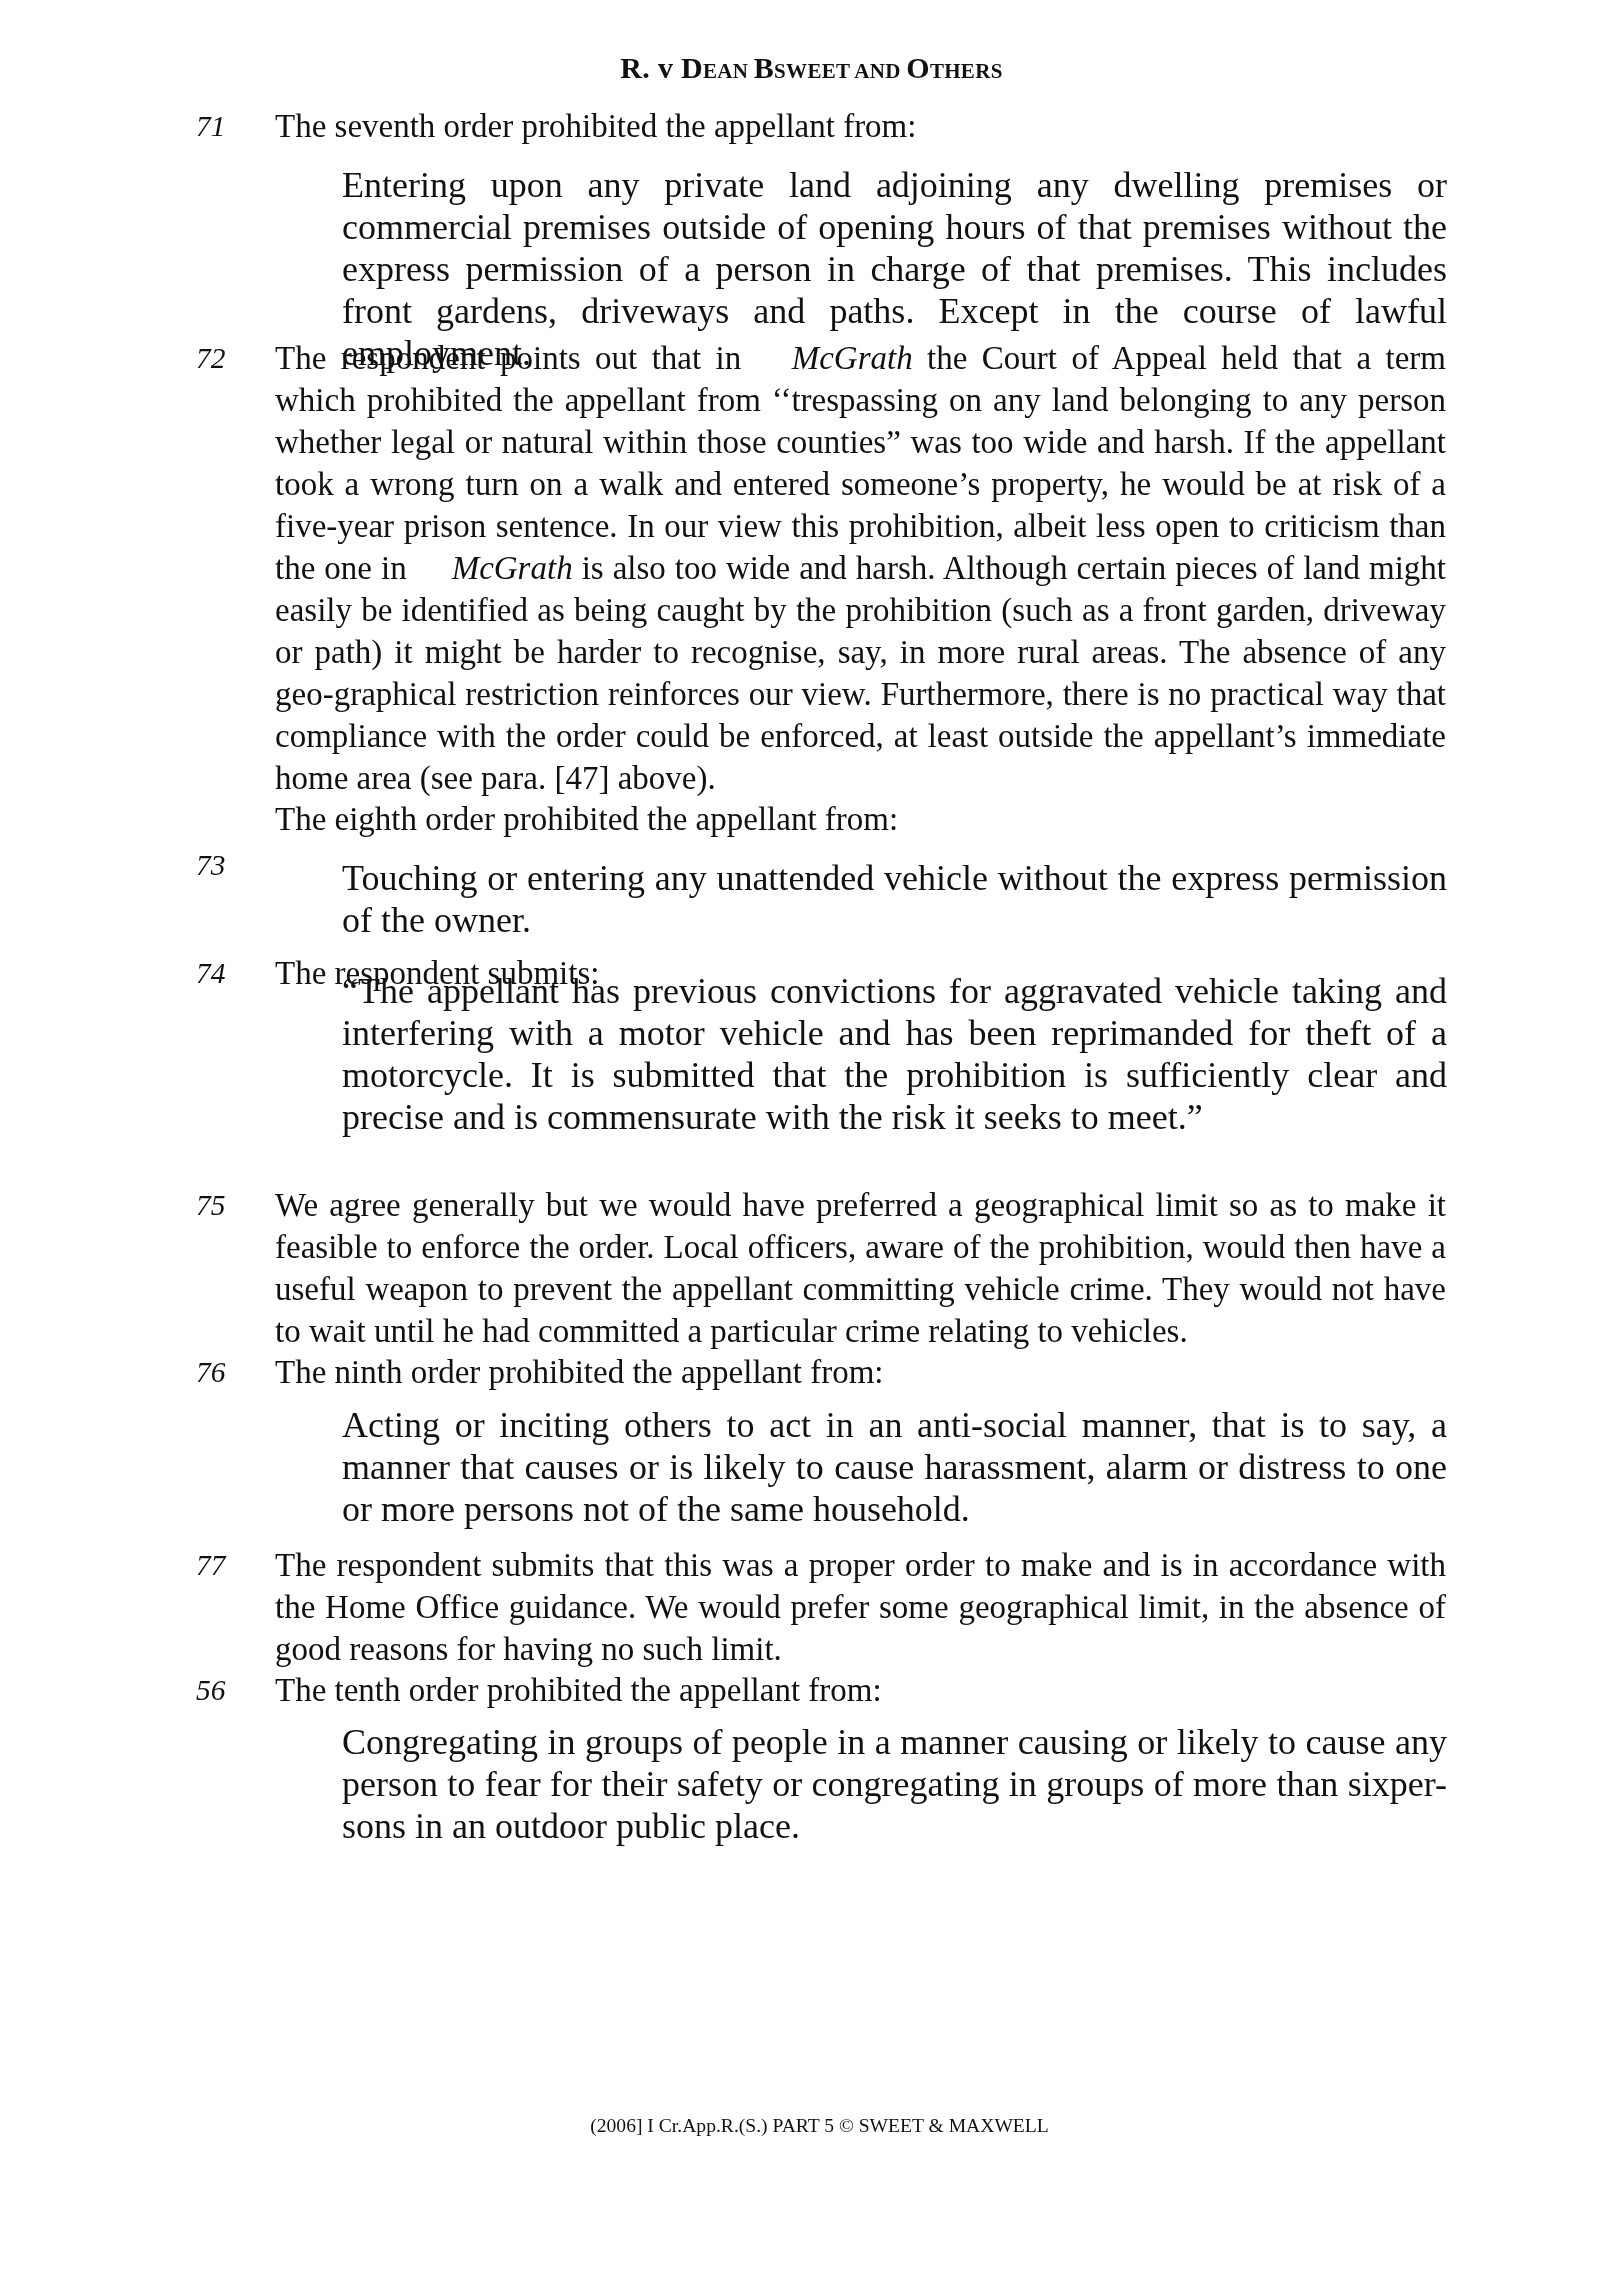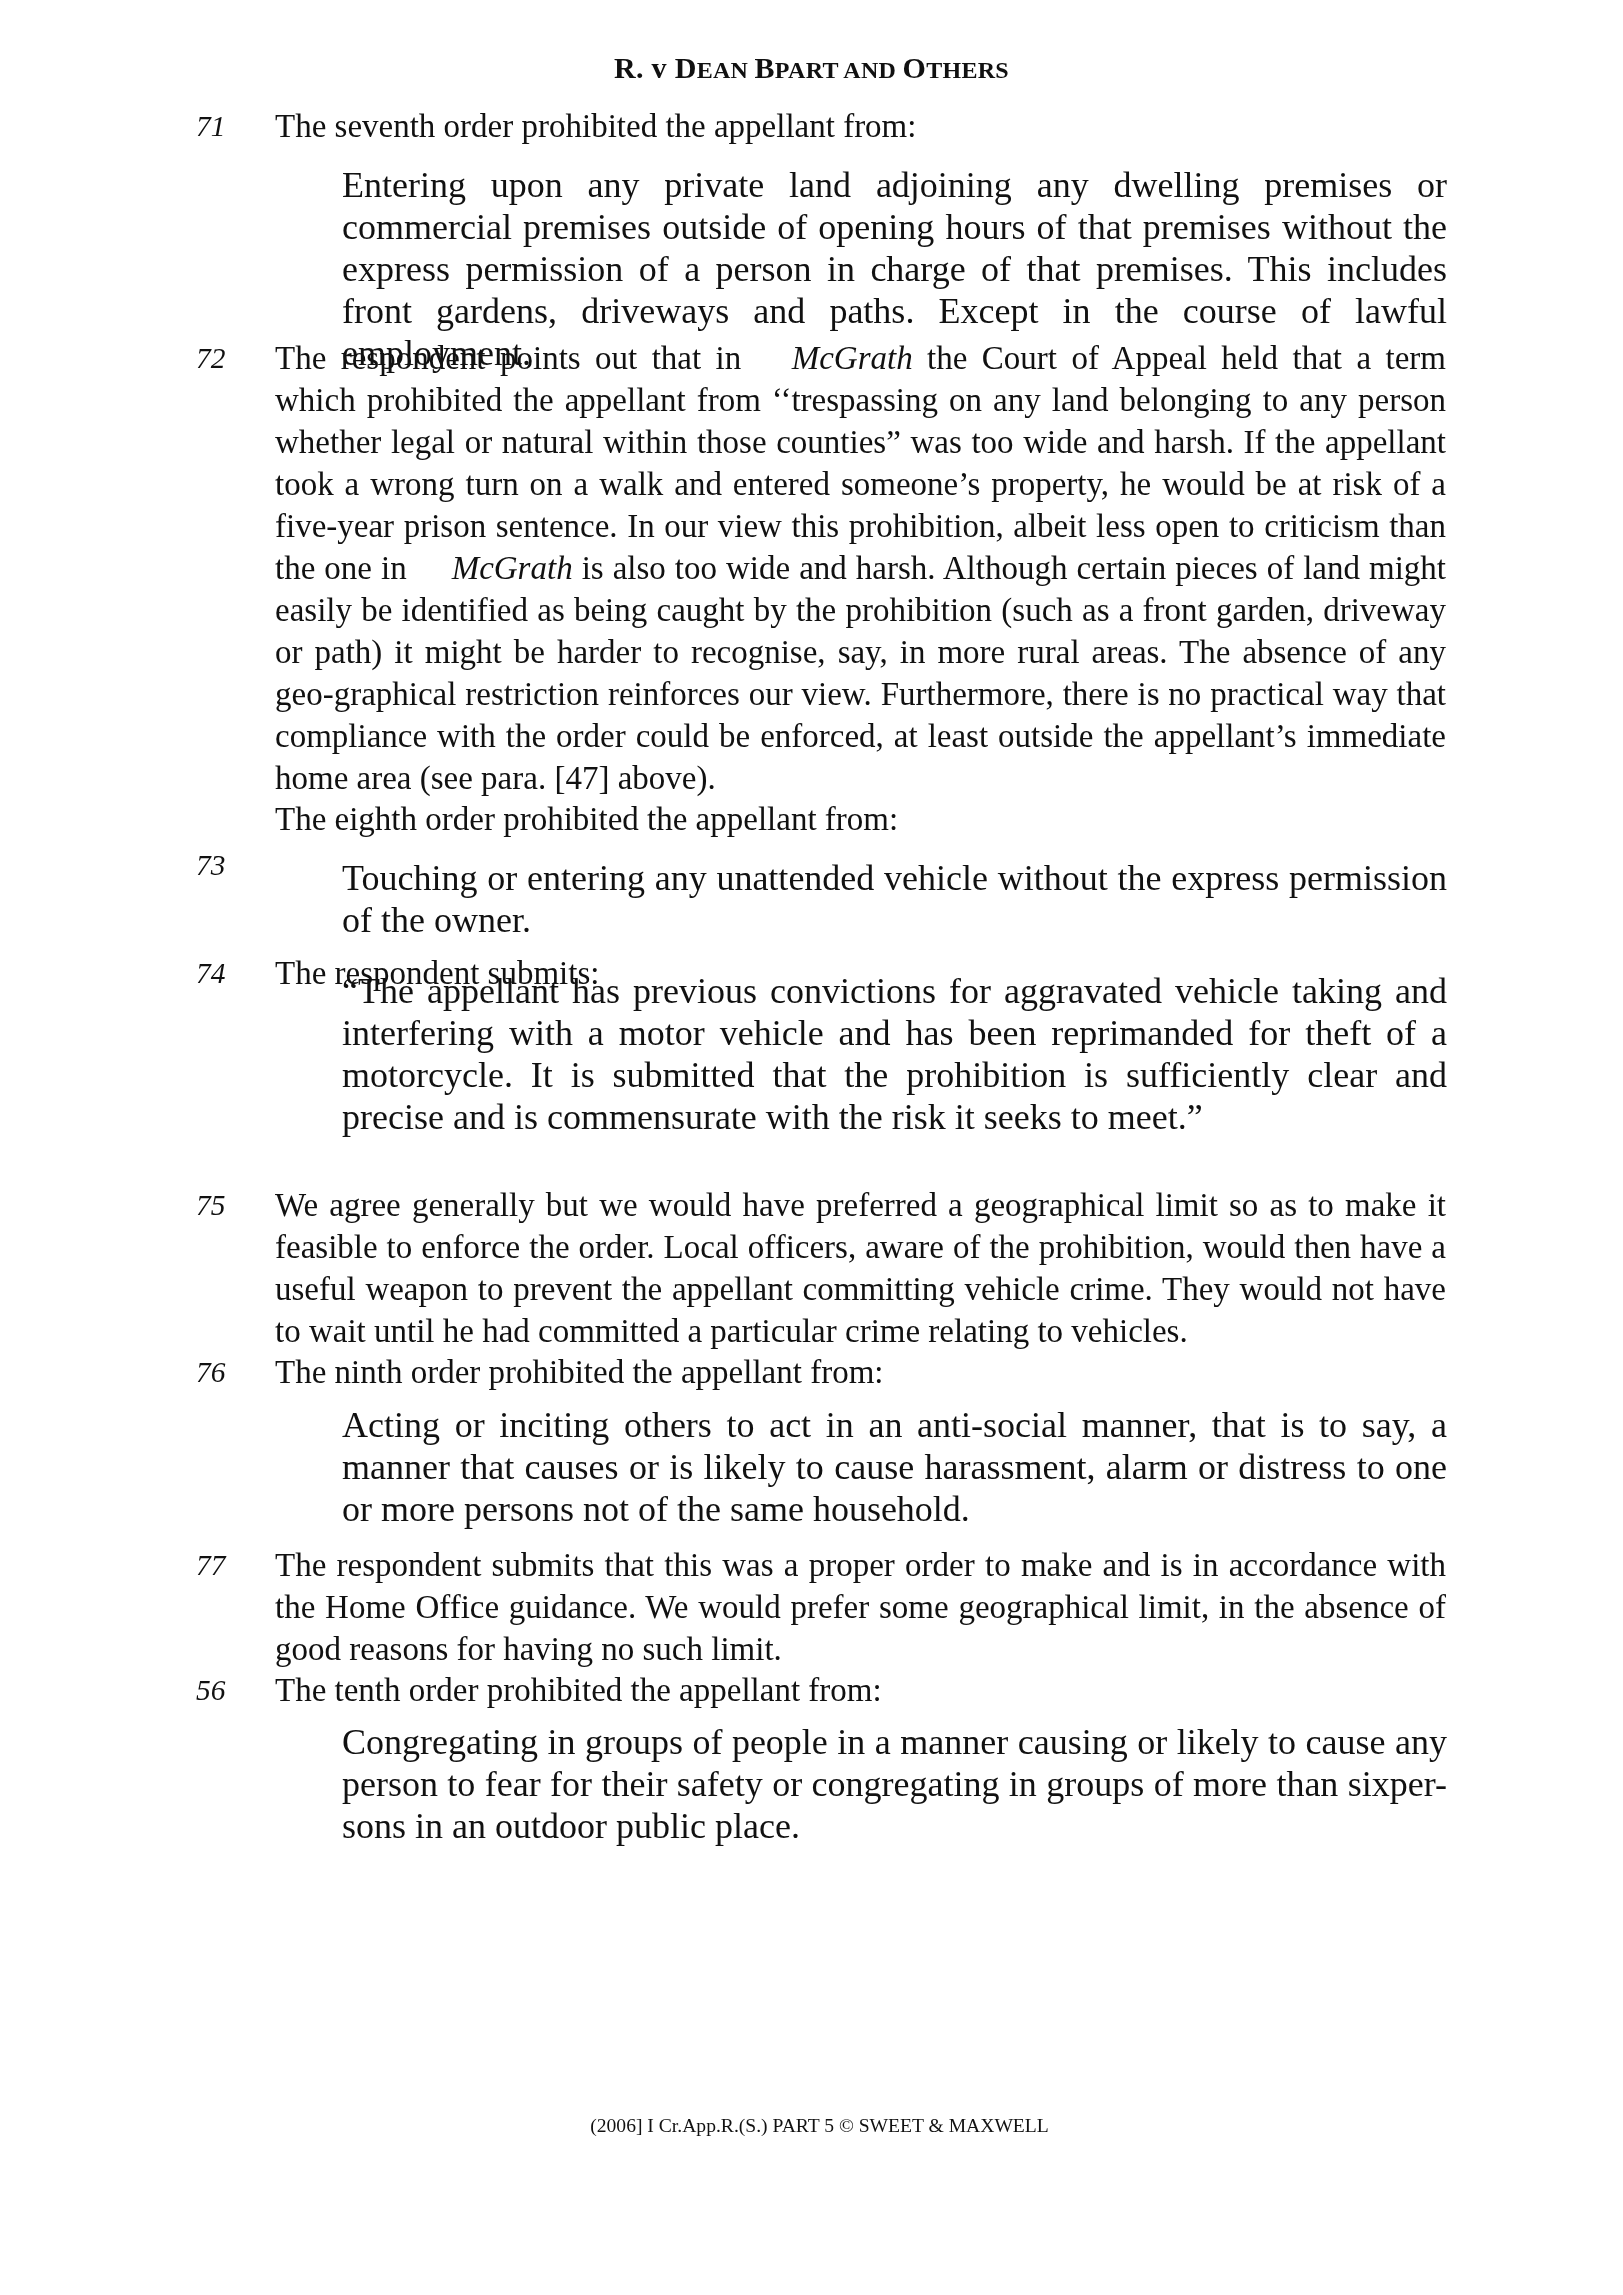--- a/index.html
+++ b/index.html
@@ -1,33 +1,33 @@
 <!DOCTYPE html>
 <html style="font-size:10.5px"><head>
 <meta charset="utf-8">
 <style>
   html, body { margin:0; padding:0; background:#ffffff; }
   body { width:1623px; height:2295px; position:relative; overflow:hidden;
          font-family:"Liberation Serif", "DejaVu Serif", serif; color:#111; }
   .header { position:absolute; top:51px; left:0; width:1623px; text-align:center;
             font-weight:bold; font-size:30px; letter-spacing:0.3px; }
-  .header .sc { font-size:24px; }
+  .header .sc { font-size:21px; }
   .para { position:absolute; left:275px; width:1171px; font-size:33px; line-height:42px;
           text-align:justify; }
   .num { position:absolute; left:196px; font-size:29.4px; line-height:42px;font-style:italic; }
   .quote { position:absolute; left:342px; width:1105px; font-size:36px; line-height:42px;
            text-align:justify; }
   .footer { position:absolute; top:2115px; left:0; width:1623px; text-align:center;
             font-size:19.6px;padding-left:8px; }
   i { font-style:italic;margin-left:36px; }
 </style>
 </head>
 <body>
 
-<div class="header"><span>R. v </span><span>D</span><span class="sc">EAN </span><span>B</span><span class="sc">PART </span><span class="sc">AND </span><span>O</span><span class="sc">THERS</span></div>
+<div class="header"><span>R. v </span><span>D</span><span class="sc">EAN </span><span>B</span><span class="sc">SWEET </span><span class="sc">AND </span><span>O</span><span class="sc">THERS</span></div>
 
 <div class="num" style="top:105px">71</div>
 <div class="para" style="top:105px">The seventh order prohibited the appellant from:</div>
 <div class="quote" style="top:164px">Entering upon any private land adjoining any dwelling premises or commercial premises outside of opening hours of that premises without the express permission of a person in charge of that premises. This includes front gardens, driveways and paths. Except in the course of lawful employment.</div>
 
 <div class="num" style="top:337px">72</div>
 <div class="para" style="top:337px"><span>The respondent points out that in </span><i>McGrath</i><span> the Court of Appeal held that a term which prohibited the appellant from ‘‘trespassing on any land belonging to any person whether legal or natural within those counties” was too wide and harsh. If the appellant took a wrong turn on a walk and entered someone’s property, he would be at risk of a five-year prison sentence. In our view this prohibition, albeit less open to criticism than the one in </span><i>McGrath</i><span> is also too wide and harsh. Although certain pieces of land might easily be identified as being caught by the prohibition (such as a front garden, driveway or path) it might be harder to recognise, say, in more rural areas. The absence of any geo-graphical restriction reinforces our view. Furthermore, there is no practical way that compliance with the order could be enforced, at least outside the appellant’s immediate home area (see para. [47] above).</span></div>
 
 <div class="num" style="top:844px">73</div>
 <div class="para" style="top:798px">The eighth order prohibited the appellant from:</div>

